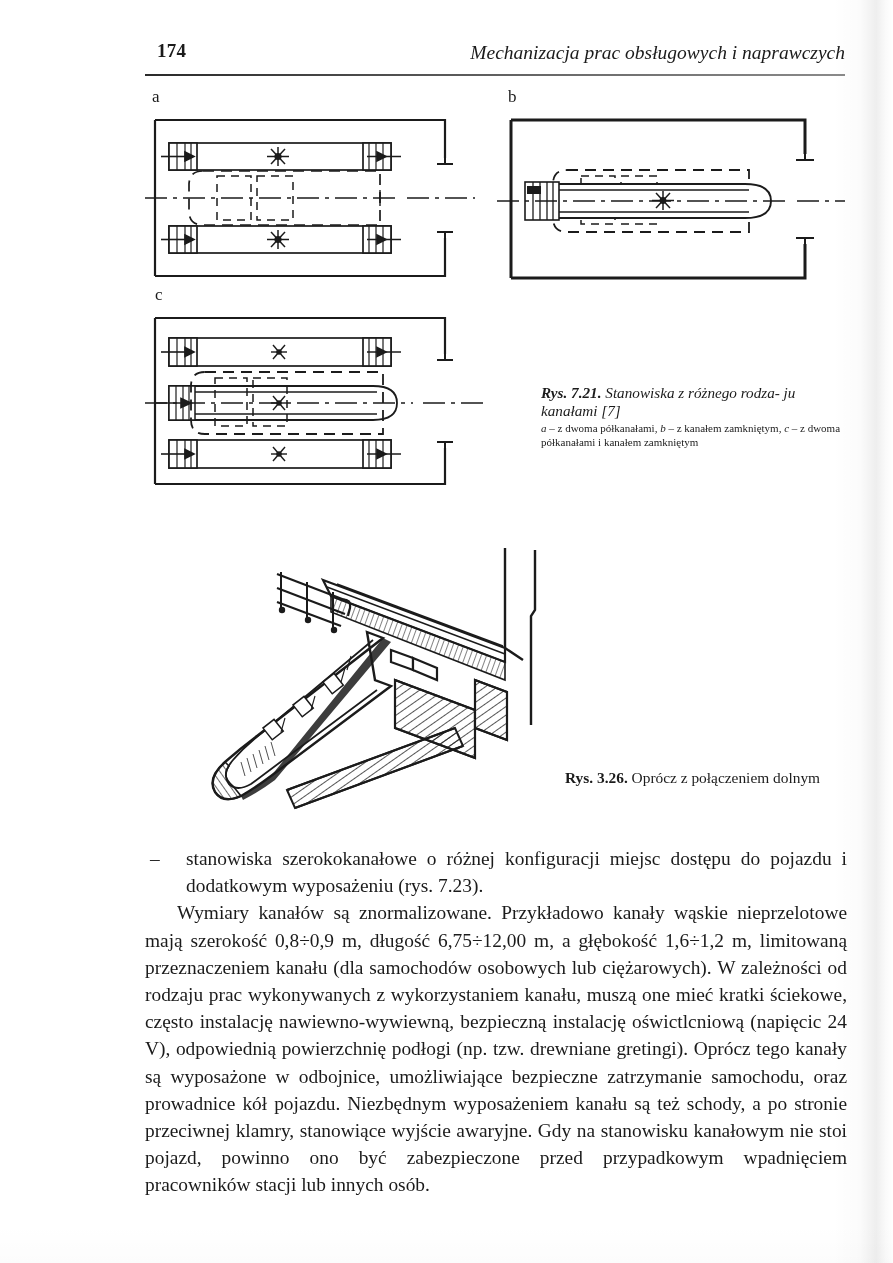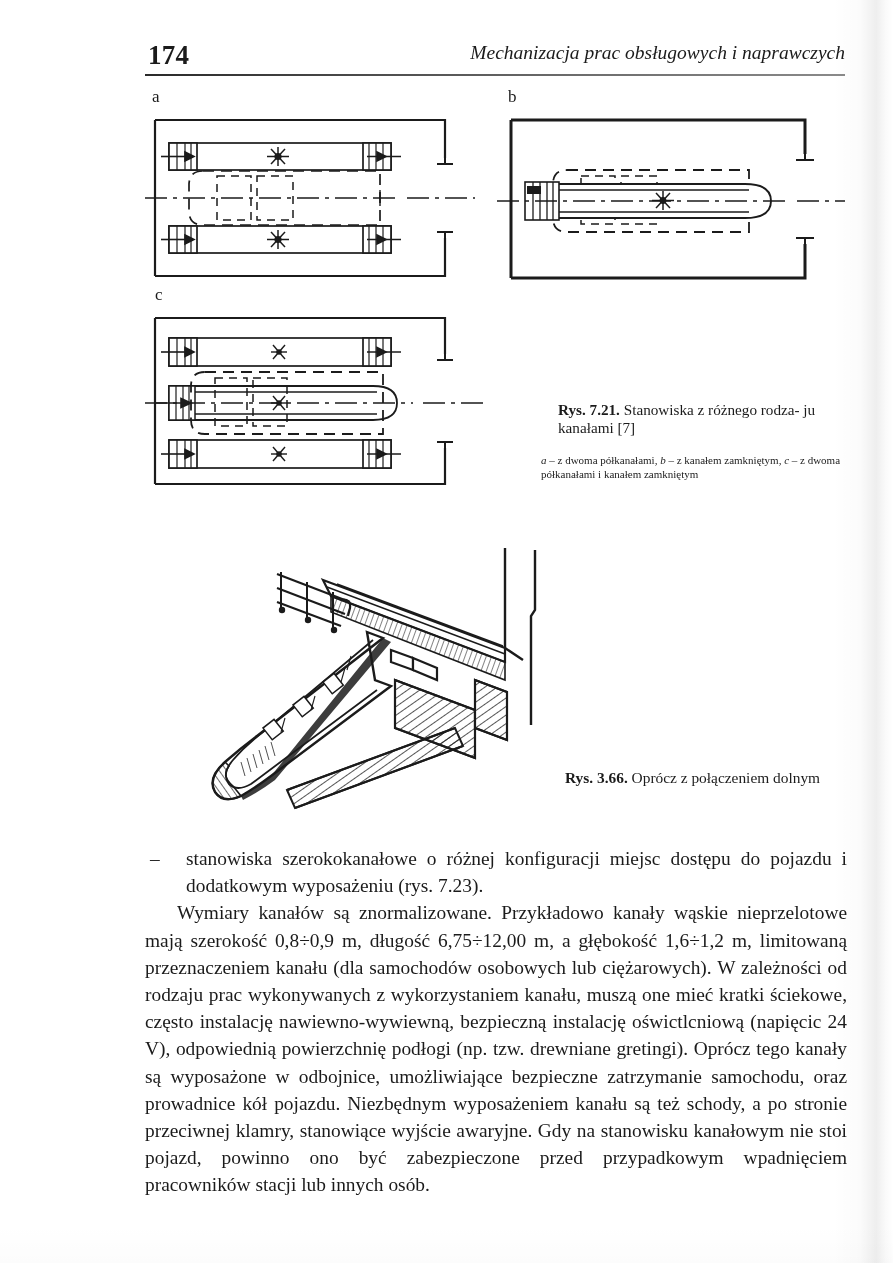--- a/index.html
+++ b/index.html
@@ -22,22 +22,22 @@
     position:absolute;left:0;right:0;bottom:0;height:40px;
     background:linear-gradient(to bottom,rgba(255,255,255,0) 0%,rgba(0,0,0,0.012) 100%);
     pointer-events:none;
   }
 
   
   .header{
     position:absolute;left:145px;top:40px;width:700px;height:34px;
   }
   .folio{
-    position:absolute;left:3px;top:0;
-    font-weight:bold;font-size:27px;letter-spacing:.3px;
+    position:absolute;left:12px;top:0;
+    font-weight:bold;font-size:19px;letter-spacing:.3px;
   }
   .running-title{
     position:absolute;right:0;top:2px;
     font-style:italic;font-size:19.5px;white-space:nowrap;
   }
   .header-rule{
     position:absolute;left:145px;top:74px;width:700px;height:2px;
     background:linear-gradient(to right,#2a2a2a 0%,#4a4a4a 30%,#6d6d6d 62%,#8a8a8a 100%);
   }
 
@@ -46,21 +46,21 @@
   .panel-label{
     position:absolute;font-size:17px;line-height:1;
   }
   .svgwrap{position:absolute;}
   .svgwrap svg{display:block;}
 
   .cap721{
     position:absolute;left:396px;top:296px;width:300px;
     font-size:15.2px;line-height:1.2;
   }
-  .cap721 .l1{margin:17px;}
+  .cap721 .l1{margin:0;font-style:italic;}
   .cap721 .sub{margin:2px 0 0 0;font-size:11px;line-height:1.22;}
   .bold{font-weight:bold;}
   .ital{font-style:italic;}
 
   
   .fig722{position:absolute;left:145px;top:540px;width:700px;height:300px;}
   .cap722{
     position:absolute;left:420px;top:228px;width:290px;
     font-size:15.4px;line-height:1.25;
   }
@@ -457,21 +457,21 @@
 
         <path d="M142,250 L310,188 L318,206 L150,268 Z" fill="url(#hatchA)" stroke="#1b1b1b" stroke-width="2"></path>
         <g stroke="#1b1b1b" fill="none" stroke-width="2.2">
           <path d="M142,250 L310,188"></path>
           <path d="M150,268 L318,206"></path>
         </g>
       </svg>
     </div>
 
     <div class="cap722">
-      <span class="bold">Rys. 3.66.</span><span> Oprócz z połączeniem dolnym</span>
+      <span class="bold">Rys. 3.26.</span><span> Oprócz z połączeniem dolnym</span>
     </div>
   </div>
 
   <div class="body">
     <p class="bullet-item">
       <span class="dash">–</span><span>stanowiska szerokokanałowe o różnej konfiguracji miejsc dostępu do pojazdu i dodatkowym wyposażeniu (rys. 7.23).</span>
     </p>
     <p class="para">Wymiary kanałów są znormalizowane. Przykładowo kanały wąskie nieprzelotowe mają szerokość 0,8÷0,9 m, długość 6,75÷12,00 m, a głębokość 1,6÷1,2 m, limitowaną przeznaczeniem kanału (dla samochodów osobowych lub ciężarowych). W zależności od rodzaju prac wykonywanych z wykorzystaniem kanału, muszą one mieć kratki ściekowe, często instalację nawiewno-wywiewną, bezpieczną instalację oświctlcniową (napięcic 24 V), odpowiednią powierzchnię podłogi (np. tzw. drewniane gretingi). Oprócz tego kanały są wyposażone w odbojnice, umożliwiające bezpieczne zatrzymanie samochodu, oraz prowadnice kół pojazdu. Niezbędnym wyposażeniem kanału są też schody, a po stronie przeciwnej klamry, stanowiące wyjście awaryjne. Gdy na stanowisku kanałowym nie stoi pojazd, powinno ono być zabezpieczone przed przypadkowym wpadnięciem pracowników stacji lub innych osób.</p>
   </div>
 

